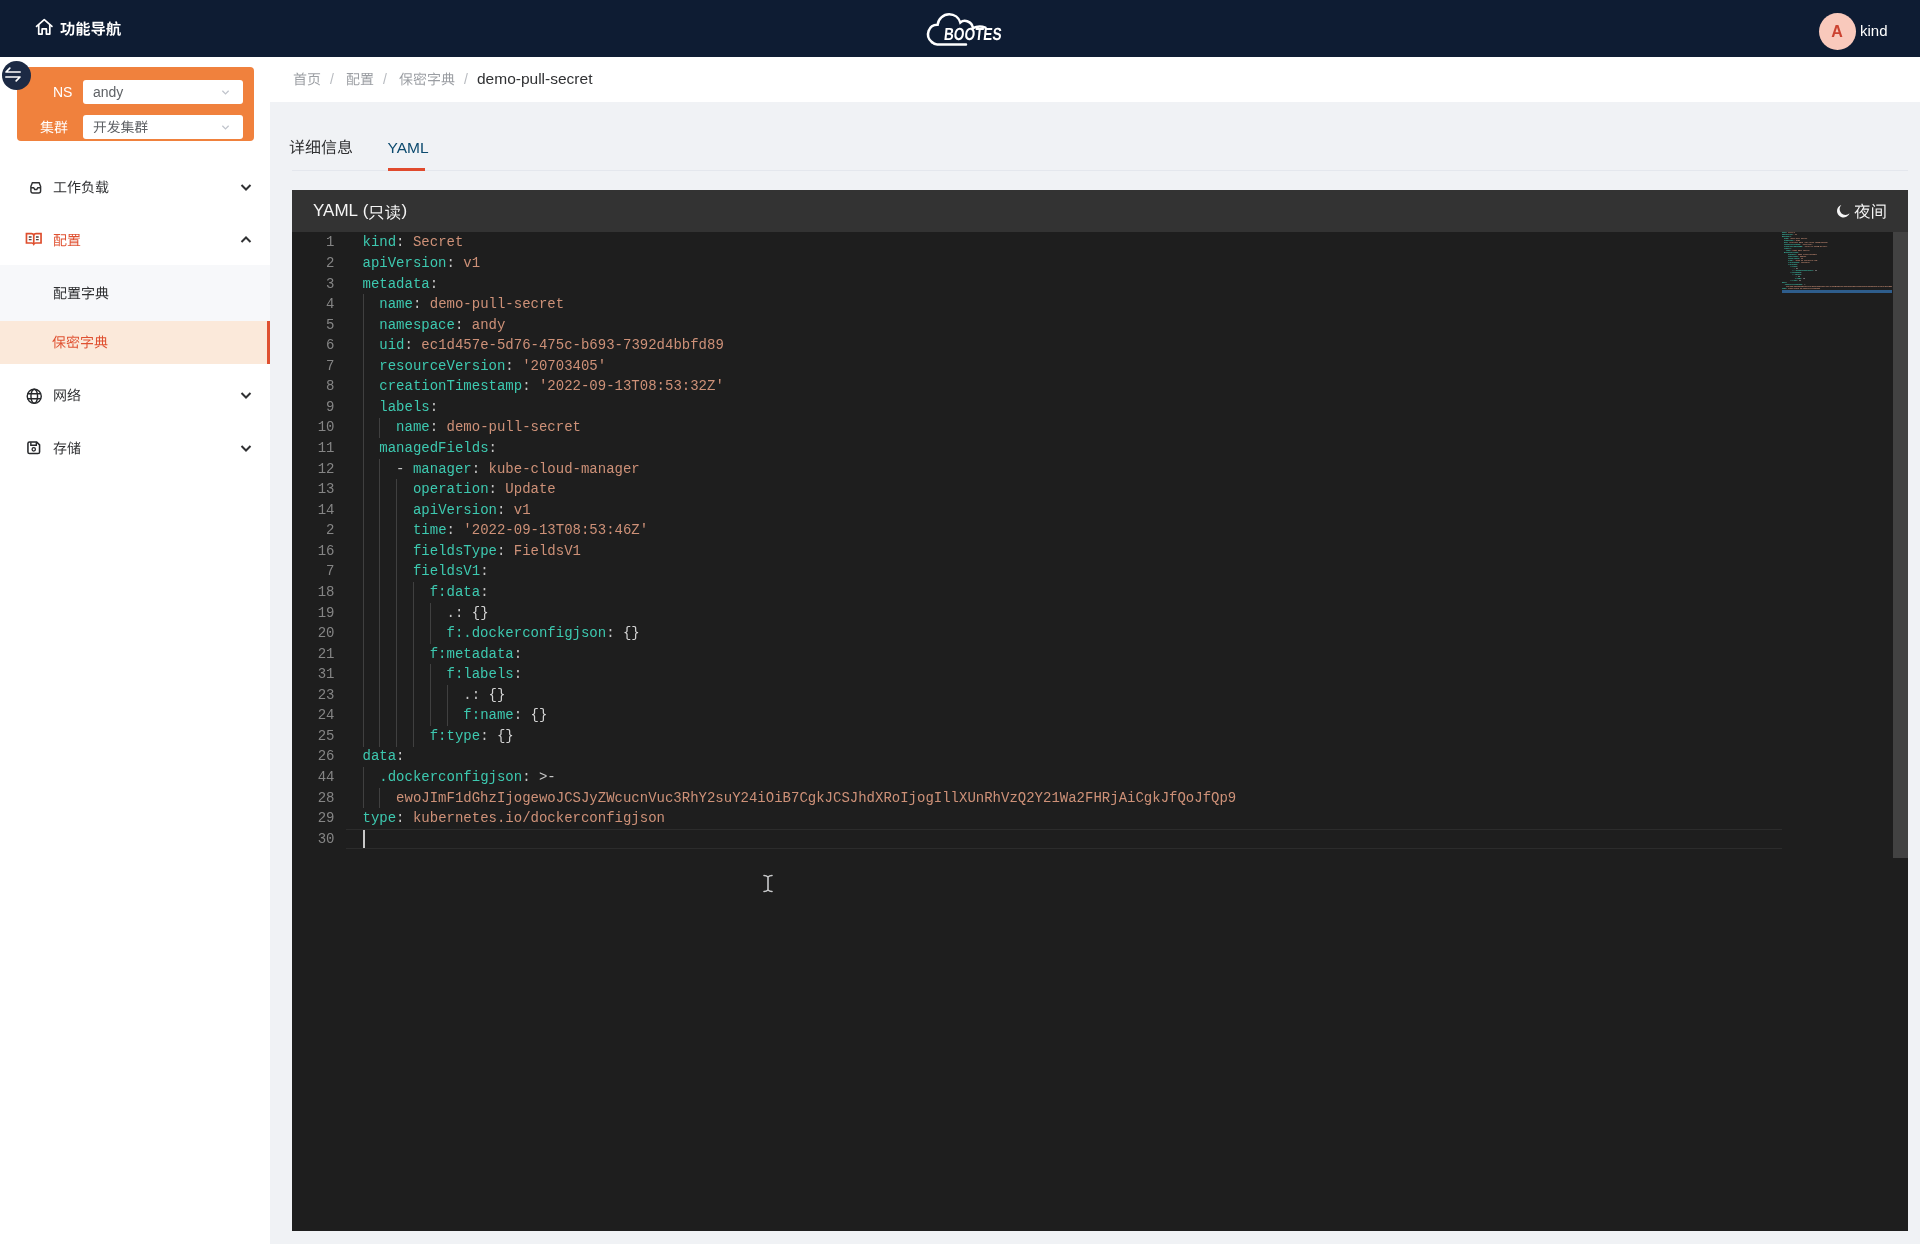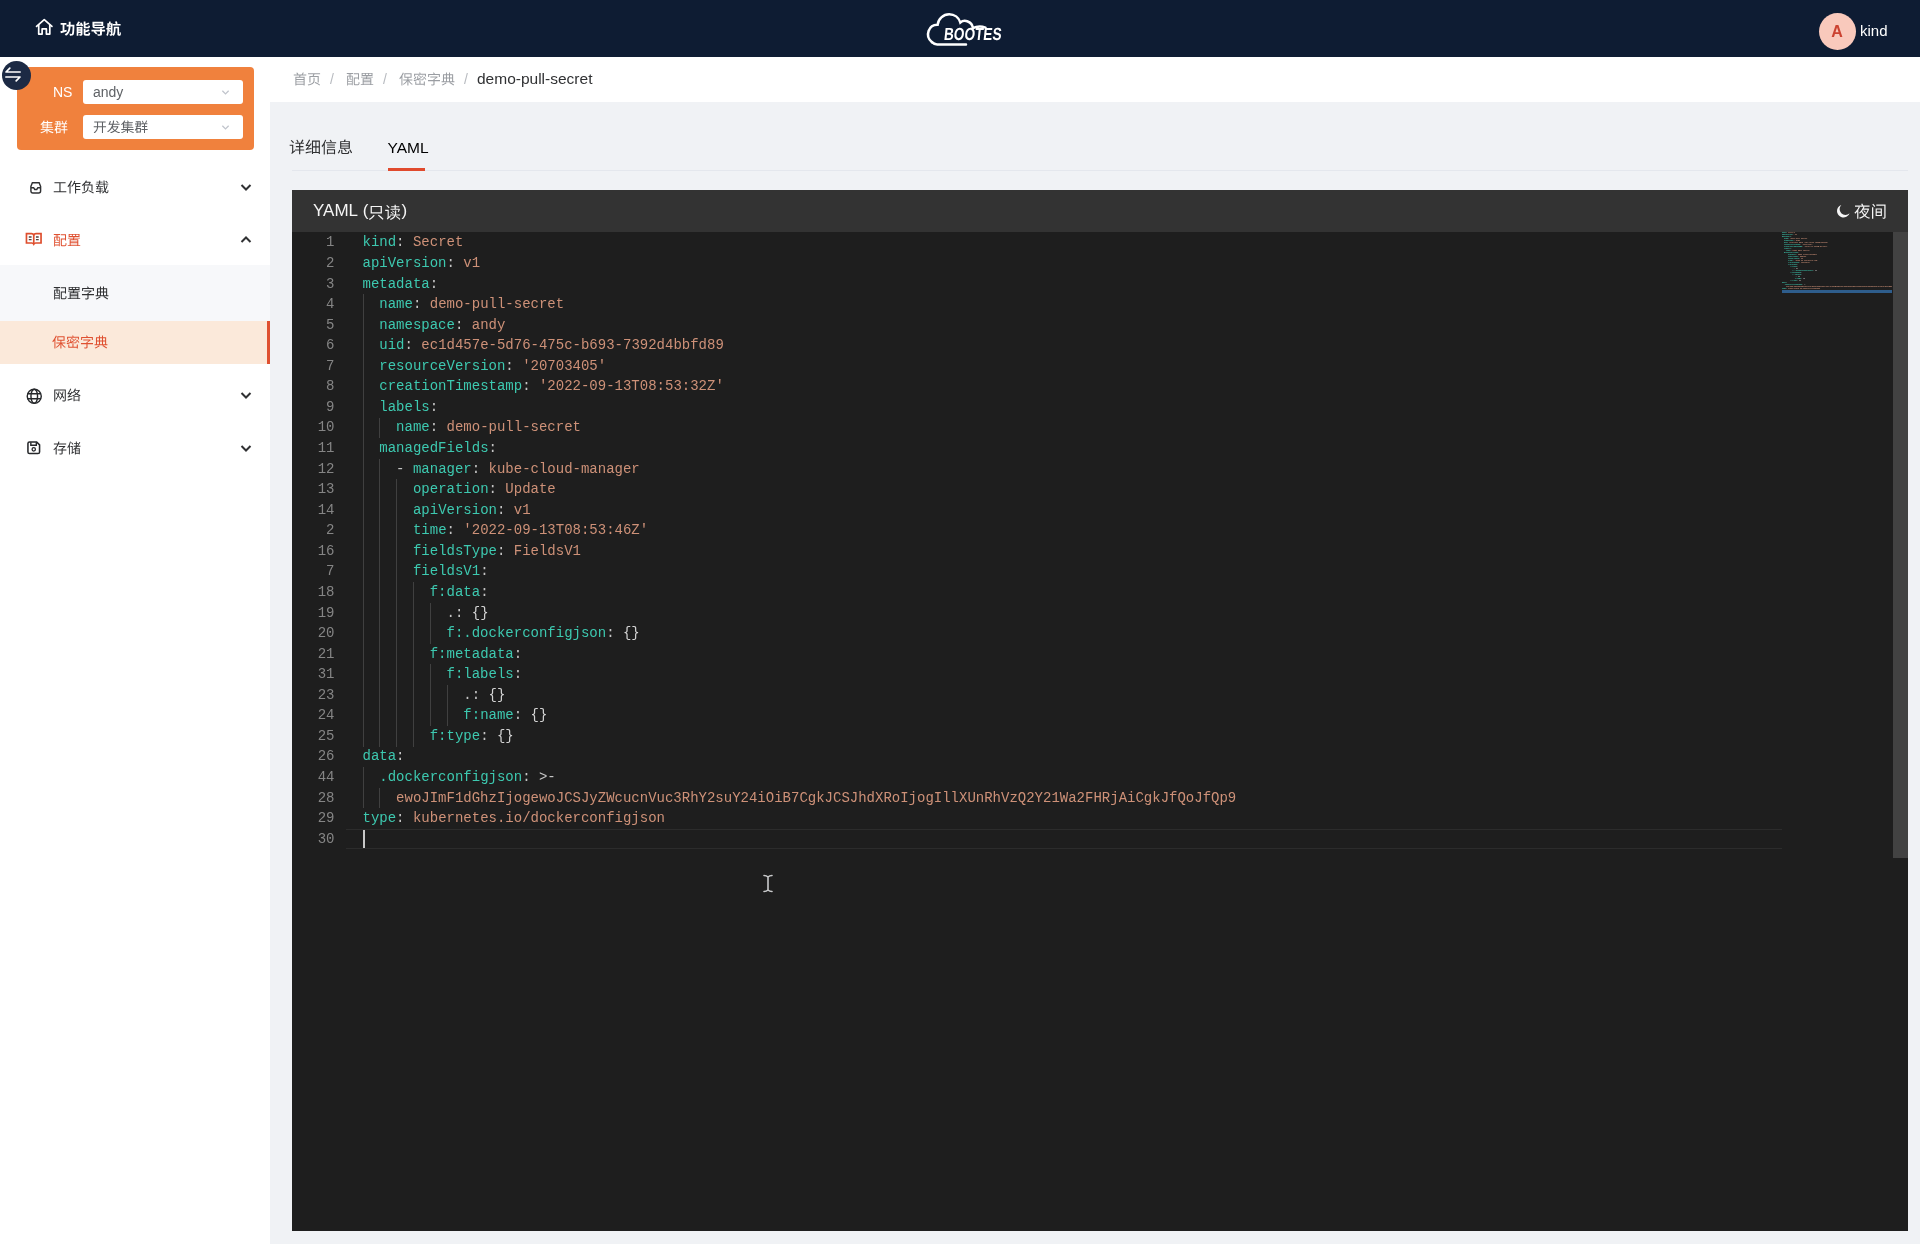--- a/index.html
+++ b/index.html
@@ -2,21 +2,21 @@
 <html><head><meta charset="utf-8">
 <style>
 * { margin:0; padding:0; box-sizing:border-box; }
 html,body { width:1920px; height:1244px; overflow:hidden; background:#f0f2f5;
   font-family:"Liberation Sans", sans-serif; }
 .abs { position:absolute; }
 
 #nav { position:absolute; left:0; top:0; width:1920px; height:57px; background:#0e1c33; }
 
 #side { position:absolute; left:0; top:57px; width:270px; height:1187px; background:#fff; }
-#nspanel { position:absolute; left:17px; top:10px; width:237px; height:83px; background:#f0813d; border-radius:4px; }
+#nspanel { position:absolute; left:17px; top:10px; width:237px; height:74px; background:#f0813d; border-radius:4px; }
 .sel { position:absolute; left:66px; width:160px; height:24px; background:#fff; border-radius:3px; }
 .sel .tx { position:absolute; left:10px; top:50%; transform:translateY(-50%); font-size:14px; color:#5f6266; }
 .chev { position:absolute; right:13px; top:8px; width:9px; height:9px; }
 
 .mi { position:absolute; left:0; width:270px; }
 .mtxt { position:absolute; left:53px; }
 
 #crumb { position:absolute; left:270px; top:57px; width:1650px; height:45px; background:#fff; }
 
 #panel { position:absolute; left:292px; top:190px; width:1616px; height:1041px; background:#1e1e1e; }
@@ -188,21 +188,21 @@
     </div>
   <div class="abs" style="left:194px;top:14px;font-size:14px;color:#b8bbc0">/</div>
   <div class="abs" style="left:207px;top:13px;font-size:15.5px;color:#303133">demo-pull-secret</div>
 </div>
 
 <div class="abs" style="left:289px;top:139px">
     <svg style="width:64.0px;height:16px;display:block;" viewBox="0 0 4000 1000" preserveAspectRatio="none">
       <path d="M107 112C161 158 229 223 262 265L312 210C280 169 210 107 155 63ZM454 69C488 120 525 188 539 231L608 202C593 159 555 94 520 44ZM187 940V939C202 919 229 897 391 769C383 755 372 727 365 706L266 781V354H40V427H195V789C195 838 164 871 146 886C159 897 180 924 187 940ZM826 37C804 96 767 176 732 232H399V301H630V439H430V508H630V649H375V720H630V959H705V720H953V649H705V508H899V439H705V301H931V232H812C842 182 875 119 902 63Z M1037 827 1050 901C1148 881 1281 856 1410 830L1405 762C1270 787 1130 813 1037 827ZM1058 456C1074 448 1099 443 1243 426C1191 491 1144 544 1123 563C1088 598 1062 621 1040 626C1049 645 1060 681 1064 696C1086 684 1122 676 1408 630C1405 615 1404 586 1404 566L1178 598C1263 514 1348 410 1422 304L1357 264C1338 296 1316 328 1294 358L1141 372C1206 286 1272 176 1324 67L1251 36C1201 158 1121 287 1095 320C1070 355 1052 378 1033 382C1041 402 1054 440 1058 456ZM1647 810H1503V527H1647ZM1716 810V527H1858V810ZM1433 92V945H1503V880H1858V937H1930V92ZM1647 456H1503V167H1647ZM1716 456V167H1858V456Z M2382 349V411H2869V349ZM2382 491V552H2869V491ZM2310 205V269H2947V205ZM2541 65C2568 107 2598 164 2612 200L2679 170C2665 135 2635 81 2606 40ZM2369 637V960H2434V920H2811V957H2879V637ZM2434 858V699H2811V858ZM2256 44C2205 195 2122 345 2032 443C2045 460 2067 497 2074 513C2107 476 2139 432 2169 385V963H2238V264C2271 200 2300 132 2323 64Z M3266 330H3730V410H3266ZM3266 468H3730V549H3266ZM3266 193H3730V273H3266ZM3262 678V841C3262 921 3293 942 3409 942C3433 942 3614 942 3639 942C3736 942 3761 912 3771 784C3750 780 3718 769 3701 757C3696 859 3688 873 3634 873C3594 873 3443 873 3413 873C3349 873 3337 868 3337 840V678ZM3763 688C3809 751 3857 837 3874 892L3945 860C3926 805 3877 721 3830 660ZM3148 676C3124 739 3085 825 3045 880L3114 913C3151 855 3187 767 3212 704ZM3419 640C3470 687 3528 754 3553 799L3614 761C3587 718 3530 654 3478 609H3805V133H3506C3521 107 3538 76 3553 45L3465 30C3457 59 3441 100 3428 133H3194V609H3473Z" fill="#303133"></path>
     </svg>
   </div>
-<div class="abs" style="left:387.5px;top:139px;font-size:15.5px;color:#000000">YAML</div>
+<div class="abs" style="left:387.5px;top:139px;font-size:15.5px;color:#0c4a6e">YAML</div>
 <div class="abs" style="left:292px;top:169.5px;width:1616px;height:1px;background:#e4e7ed"></div>
 <div class="abs" style="left:388px;top:168px;width:37px;height:3px;background:#e04a2d"></div>
 
 <div id="panel">
   <div id="phead">
     <div class="abs" style="left:21px;top:11px;font-size:17px;color:#f5f5f5;display:flex;align-items:center">
       YAML&nbsp;(<span style="display:inline-block;margin-top:1.5px">
           <svg style="width:33.0px;height:16.5px;display:block;" viewBox="0 0 2000 1000" preserveAspectRatio="none">
             <path d="M593 698C694 776 818 888 876 960L944 915C882 842 757 734 657 659ZM334 662C275 748 157 849 49 910C66 923 94 947 108 963C219 896 338 791 413 692ZM235 187H765V497H235ZM158 114V569H844V114Z M1443 428C1496 456 1558 498 1588 529L1624 486C1593 456 1529 416 1478 390ZM1370 519C1424 547 1487 592 1518 624L1554 580C1524 548 1459 506 1406 480ZM1683 775C1765 829 1863 910 1911 963L1959 914C1910 861 1809 784 1728 732ZM1105 112C1159 158 1226 223 1259 265L1310 210C1277 169 1207 107 1153 63ZM1367 287V352H1851C1837 395 1821 439 1807 470L1867 486C1890 438 1916 363 1937 296L1889 284L1877 287H1685V197H1894V133H1685V40H1611V133H1404V197H1611V287ZM1639 391V509C1639 547 1637 587 1626 629H1346V695H1601C1562 772 1484 847 1330 906C1345 920 1367 947 1375 965C1560 891 1644 794 1682 695H1946V629H1701C1709 588 1711 549 1711 511V391ZM1040 354V426H1188V791C1188 840 1158 873 1141 887C1153 899 1173 925 1181 940V939C1195 919 1221 896 1377 767C1368 753 1355 724 1348 704L1258 776V354Z" fill="#f5f5f5"></path>
           </svg>

